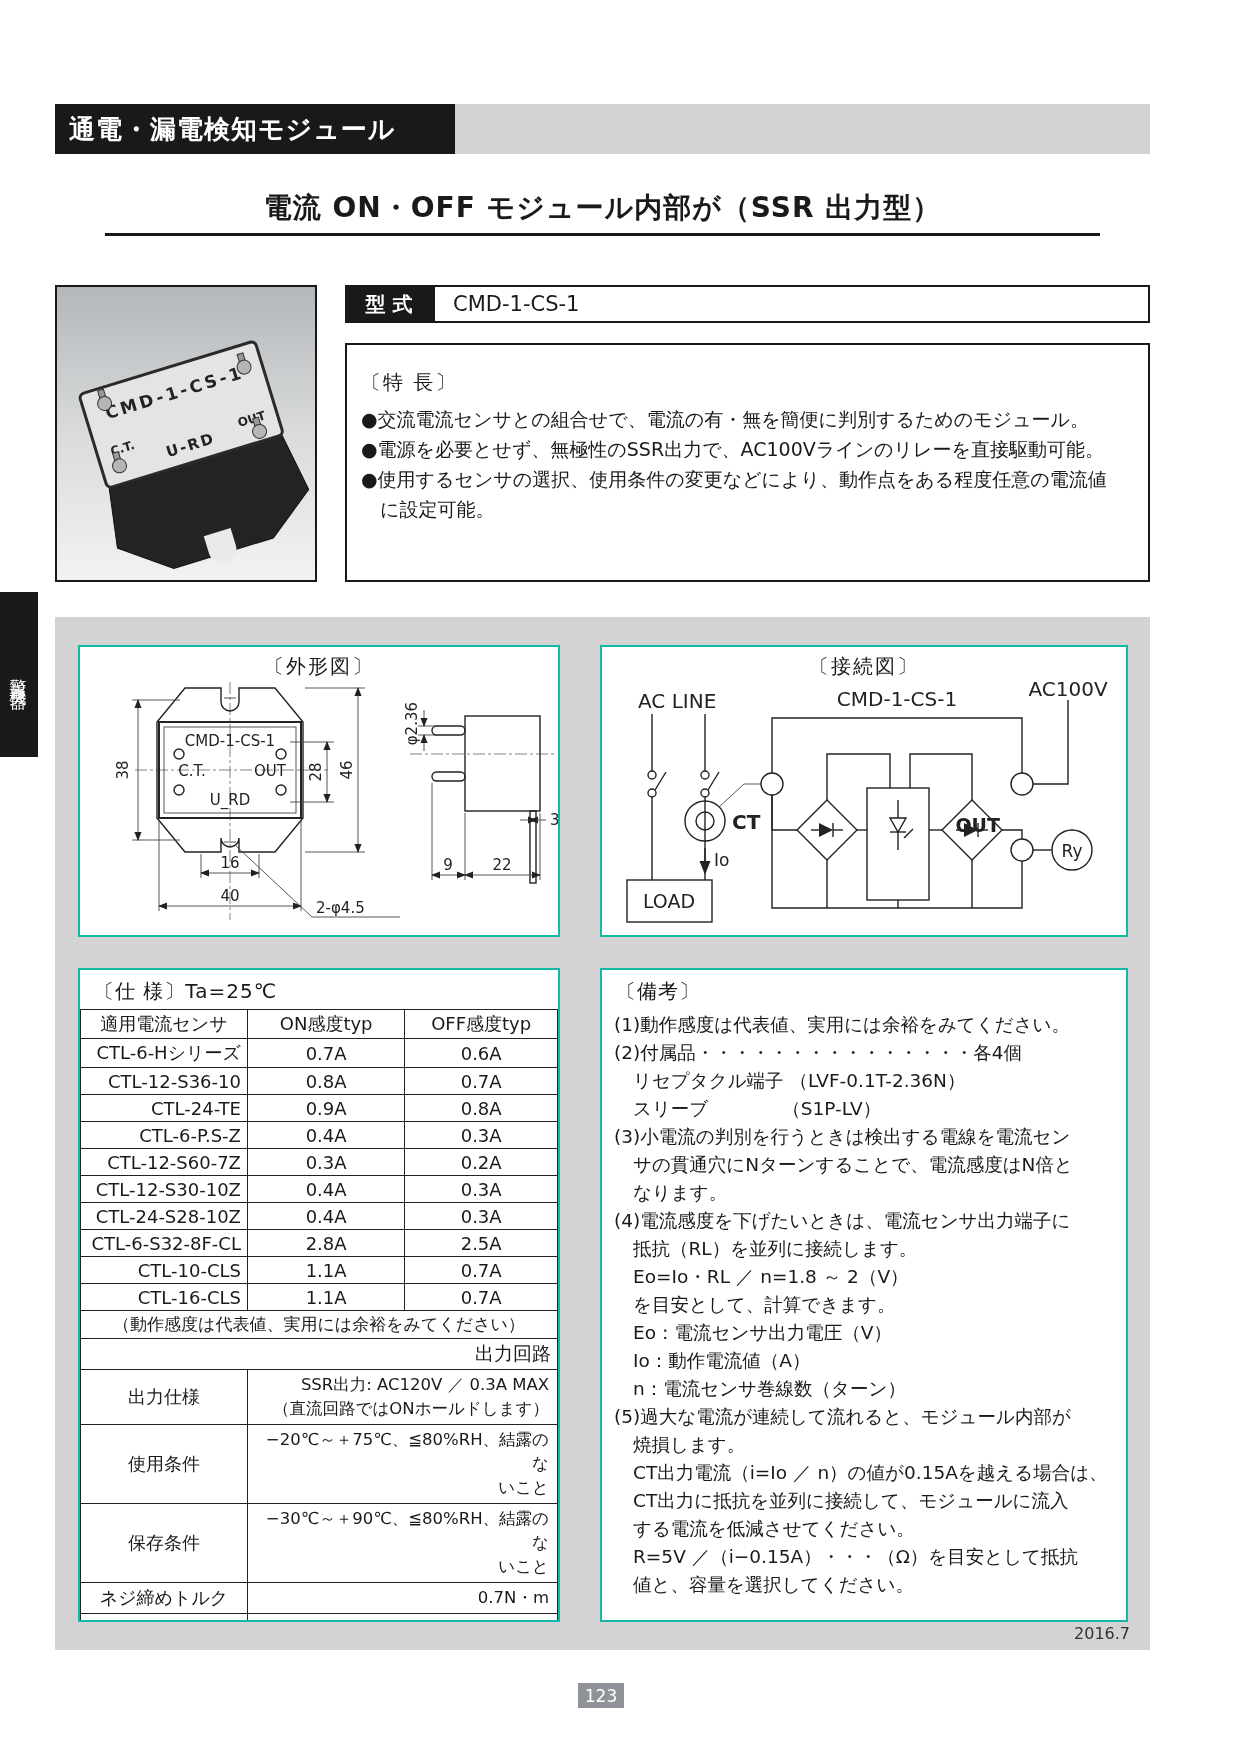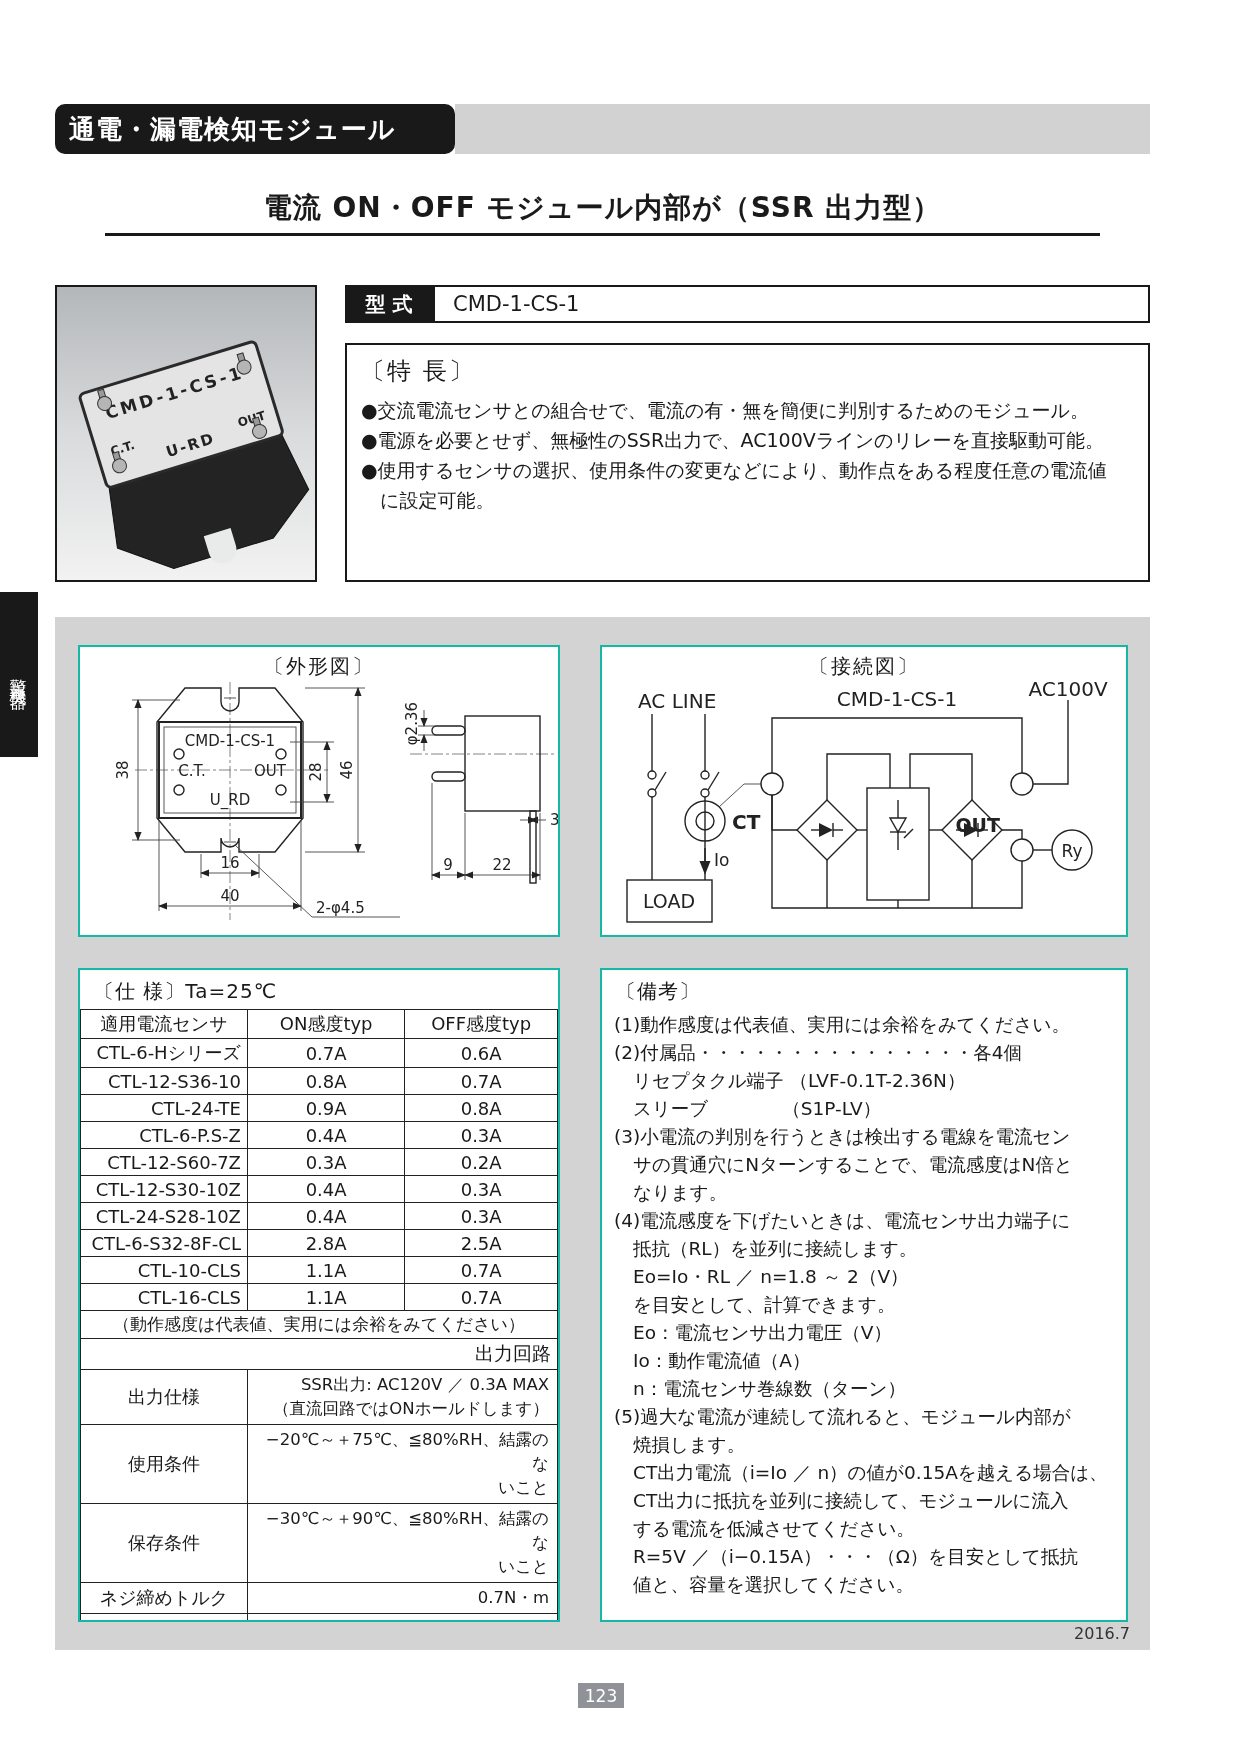--- a/index.html
+++ b/index.html
@@ -3,39 +3,39 @@
 <meta charset="utf-8">
 <style>
   * { margin:0; padding:0; box-sizing:border-box; }
   body { width:1240px; height:1755px; position:relative; background:#ffffff;
          font-family:"DejaVu Sans", sans-serif; color:#1a1a1a; overflow:hidden; }
 
   .abs { position:absolute; }
 
   
   .cat-bar   { left:55px; top:104px; width:400px; height:50px; background:#191919; color:#fff;
-               display:flex; align-items:center; padding-left:14px; font-size:26px; font-weight:bold; letter-spacing:1px;border-radius:10px; }
+               display:flex; align-items:center; padding-left:14px; font-size:26px; font-weight:bold; letter-spacing:1px; }
   .cat-cont  { left:455px; top:104px; width:695px; height:50px; background:#d2d2d2; }
   .page-title{ left:105px; top:189px; width:995px; text-align:center; font-size:28px; font-weight:bold; letter-spacing:1px; }
   .title-rule{ left:105px; top:233px; width:995px; height:3px; background:#191919; }
 
   
   .model-label{ left:345px; top:285px; width:88px; height:38px; background:#191919; color:#fff;
                 display:flex; align-items:center; justify-content:center; font-size:20px; font-weight:bold; }
   .model-value{ left:433px; top:285px; width:717px; height:38px; border:2px solid #191919; background:#fff;
                 display:flex; align-items:center; padding-left:18px; font-size:21px; }
 
   
   .photo-box { left:55px; top:285px; width:262px; height:297px; border:2px solid #191919;
                background:linear-gradient(180deg,#b4b7ba 0%,#d9dbdc 50%,#f2f2f2 100%); overflow:hidden; }
 
   
   .features-box { left:345px; top:343px; width:805px; height:239px; border:2px solid #191919; background:#fff;
                   padding:10px 14px; overflow:hidden; }
-  .features-title { font-size:24px; margin-bottom:8px; letter-spacing:2px; }
+  .features-title { font-size:20px; margin-bottom:8px; letter-spacing:2px;margin-top:14px; }
   .fline { font-size:19px; line-height:30px; white-space:nowrap; }
   .fline.ind { padding-left:19px; }
 
   
   .gray-panel { left:55px; top:617px; width:1095px; height:1033px; background:#d3d3d3; }
 
   .wbox { background:#fff; border:2px solid #14b8a6; overflow:hidden; }
   .outline-box    { left:78px;  top:645px; width:482px; height:292px; }
   .connection-box { left:600px; top:645px; width:528px; height:292px; }
   .specs-box      { left:78px;  top:968px; width:482px; height:654px; }

